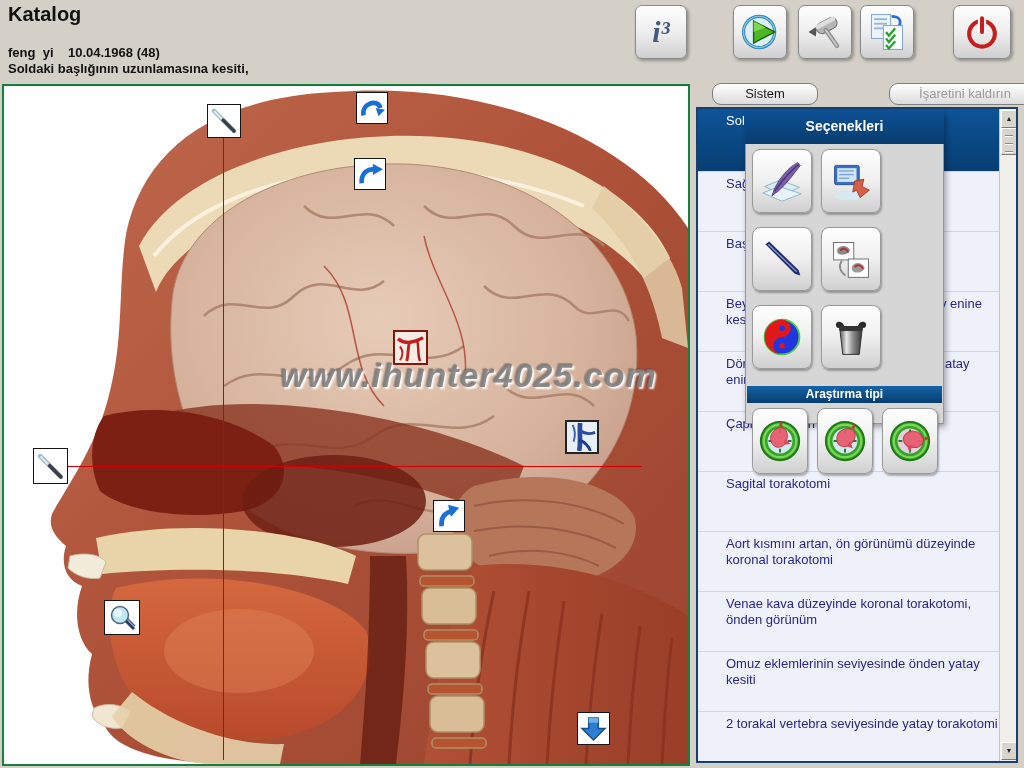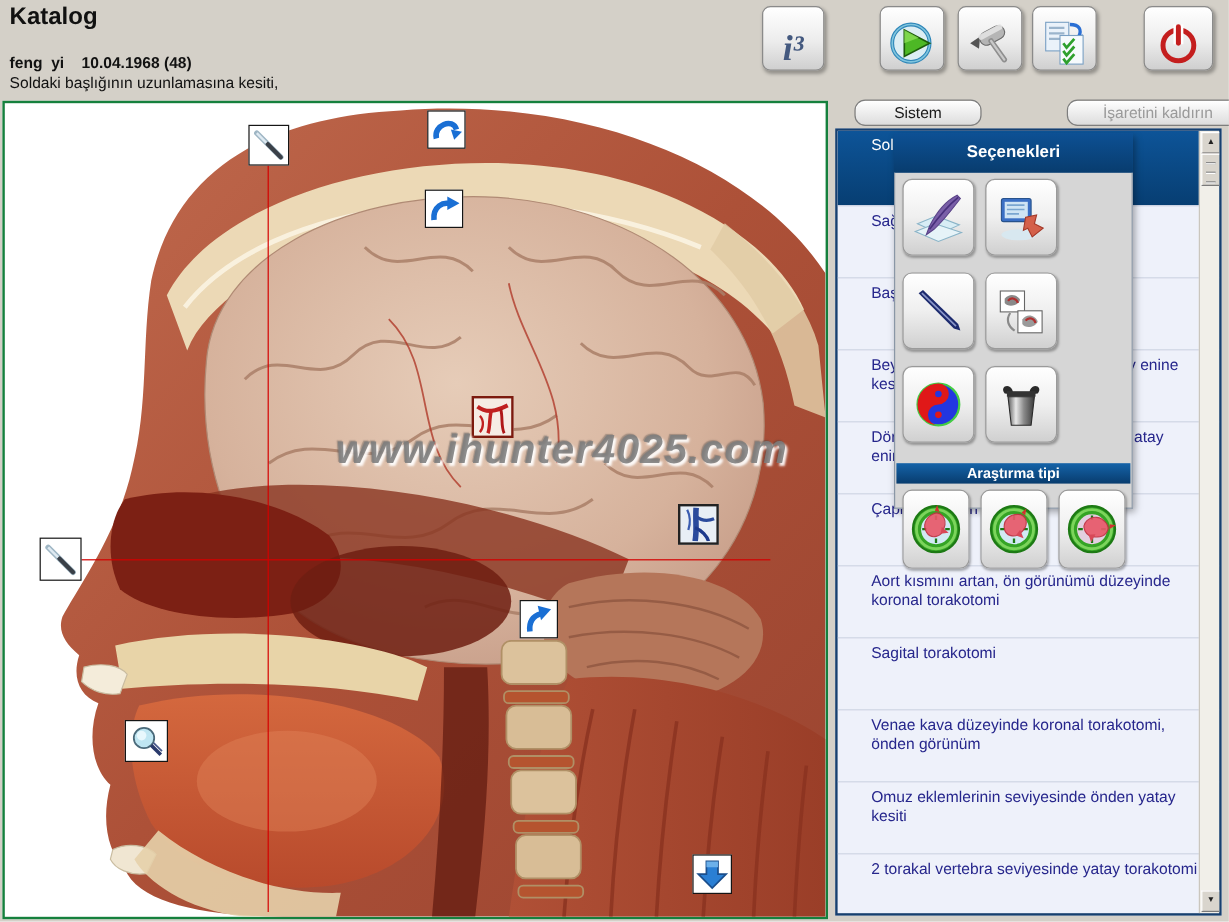--- a/index.html
+++ b/index.html
@@ -1,26 +1,26 @@
 <!DOCTYPE html>
 <html><head>
 <meta charset="utf-8">
 <style>
   html,body{margin:0;padding:0;}
   body{width:1024px;height:768px;background:#d4d0c8;position:relative;overflow:hidden;
        font-family:"Liberation Sans",sans-serif;}
   
   .hdr-title{position:absolute;left:8px;top:3px;font-size:20px;font-weight:bold;color:#111;}
   .hdr-patient{position:absolute;left:8px;top:45px;font-size:13px;font-weight:bold;color:#111;white-space:pre;}
-  .hdr-sub{position:absolute;left:8px;top:61px;font-size:13px;font-weight:normal;color:#111;white-space:pre;}
+  .hdr-sub{position:absolute;left:8px;top:61px;font-size:13px;font-weight:bold;color:#111;white-space:pre;}
   
   .tbtn{position:absolute;top:5px;width:52px;height:52px;border:1px solid #8a8a8a;border-radius:7px;
         background:linear-gradient(180deg,#ffffff,#ececec 55%,#cfcfcf);
         box-shadow:1.5px 2px 3px rgba(0,0,0,.3), inset 0 1px 0 #fff;
-        display:flex;align-items:flex-end;justify-content:center;cursor:pointer;}
+        display:flex;align-items:center;justify-content:center;cursor:pointer;}
   .info-glyph{font:italic bold 30px "Liberation Serif",serif;color:#44597f;}
   
   .image-area{position:absolute;left:2px;top:84px;width:684px;height:678px;background:#fff;
               border:2px solid #15803d;overflow:hidden;}
   .image-area svg.head{position:absolute;left:0;top:0;z-index:1;}
   .xline{position:absolute;background:#d40000;z-index:2;}
   .watermark{position:absolute;left:276px;top:270px;width:420px;z-index:5;
              font:italic bold 34px "Liberation Sans",sans-serif;letter-spacing:1px;
              color:rgba(125,125,125,.88);
              text-shadow:2px 2px 2px rgba(255,255,255,.95),-1px -1px 1px rgba(70,70,70,.4);}
@@ -307,25 +307,25 @@
   </div>
   <div class="lrow">
     <div class="ln">Dörd</div>
     <div class="ln">enin</div>
     <span class="rfrag">atay</span>
   </div>
   <div class="lrow">
     <div class="ln">Çapraz - boyun bölümü</div>
   </div>
   <div class="lrow">
+    <div class="ln">Sagital torakotomi</div>
+  </div>
+  <div class="lrow">
     <div class="ln">Aort kısmını artan, ön görünümü düzeyinde</div>
     <div class="ln">koronal torakotomi</div>
-  </div>
-  <div class="lrow">
-    <div class="ln">Sagital torakotomi</div>
   </div>
   <div class="lrow">
     <div class="ln">Venae kava düzeyinde koronal torakotomi,</div>
     <div class="ln">önden görünüm</div>
   </div>
   <div class="lrow">
     <div class="ln">Omuz eklemlerinin seviyesinde önden yatay</div>
     <div class="ln">kesiti</div>
   </div>
   <div class="lrow">

